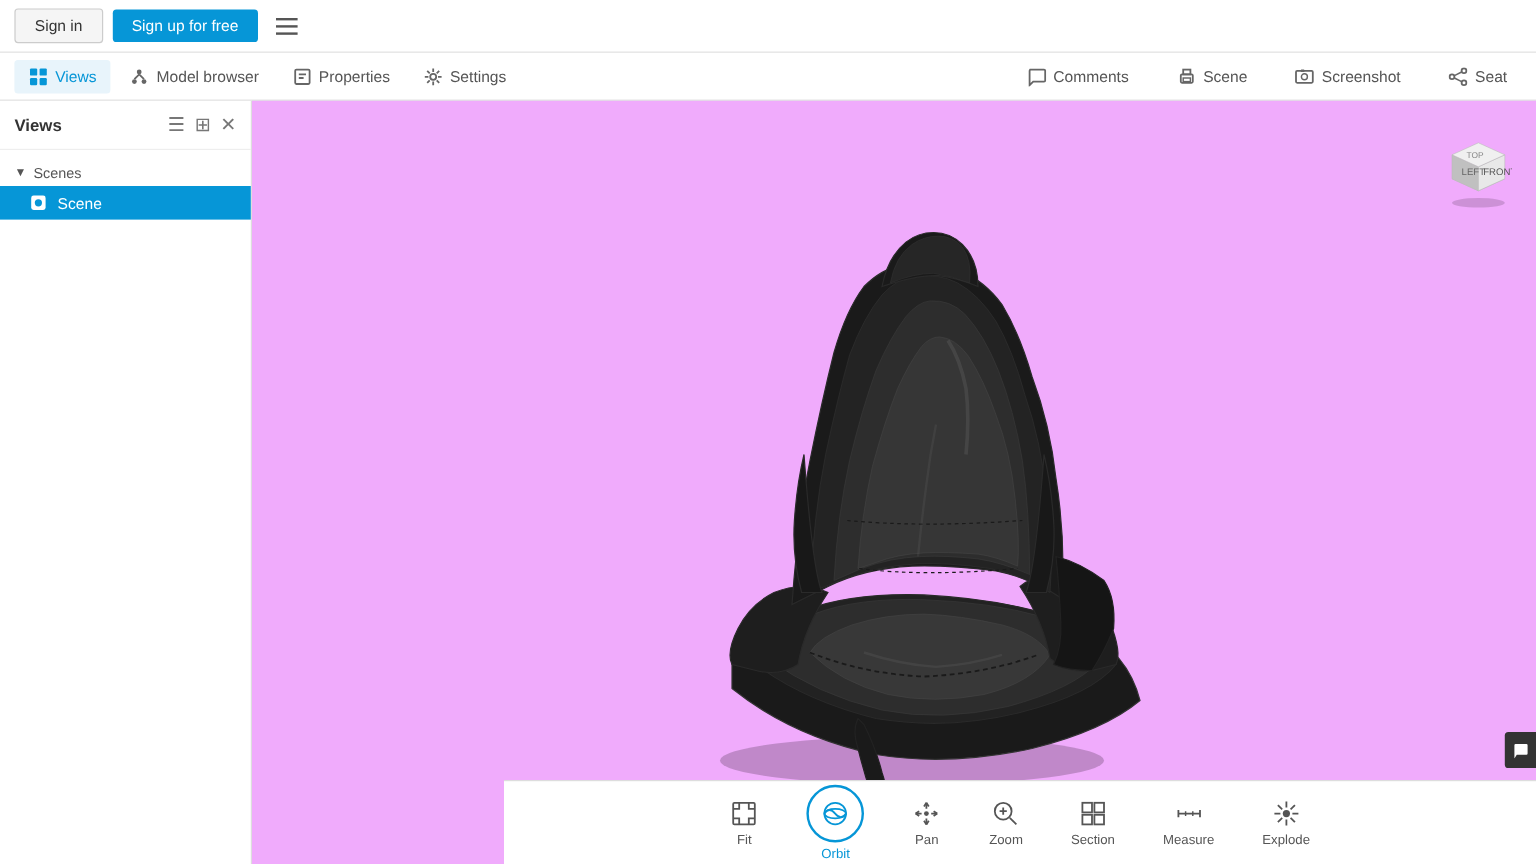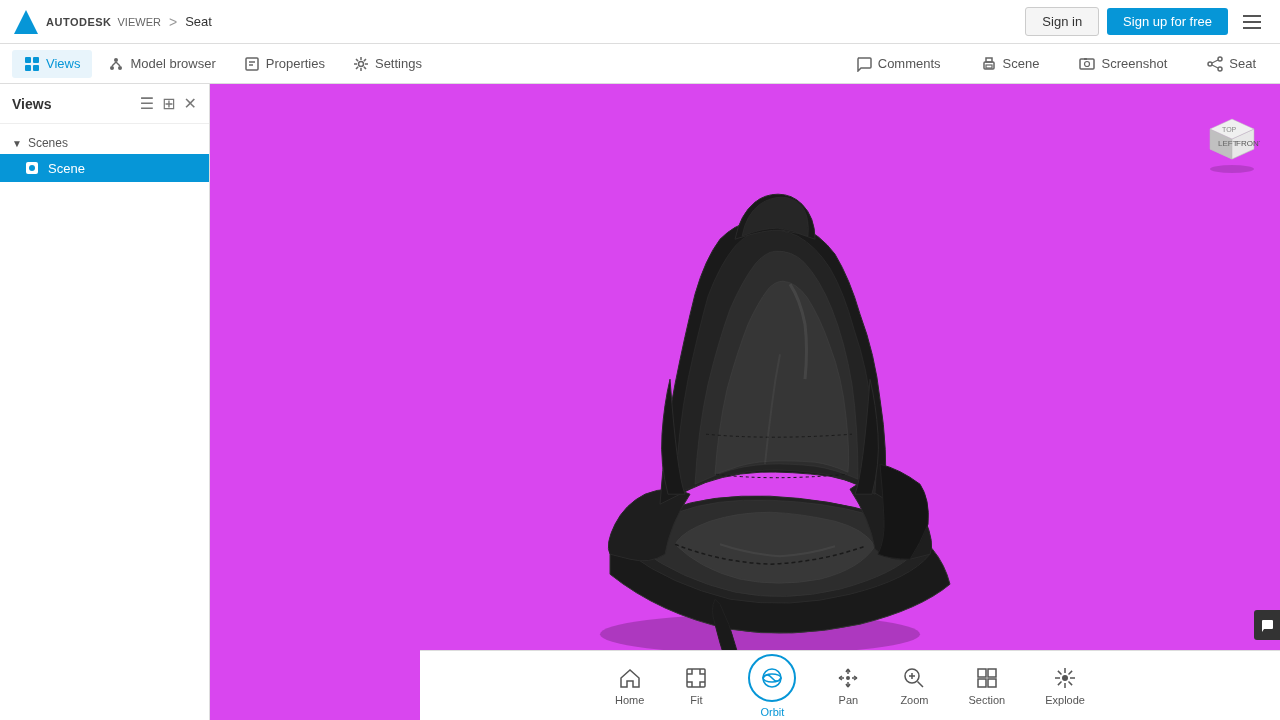--- a/index.html
+++ b/index.html
@@ -72,21 +72,21 @@
     }
     .scenes-label .chevron { font-size: 10px; }
     .scene-item {
       display: flex; align-items: center; gap: 8px;
       padding: 6px 12px 6px 24px; font-size: 13px; cursor: pointer;
     }
     .scene-item.active { background: #0696d7; color: #fff; }
 
     
     .viewport {
-      flex: 1; position: relative; background: #d946ef;
+      flex: 1; position: relative; background: #f0abfc;
       display: flex; align-items: center; justify-content: center;
       overflow: hidden;
     }
 
     
     .seat-container {
       position: absolute; top: 50%; left: 50%;
       transform: translate(-45%, -45%);
     }
 
@@ -121,32 +121,20 @@
     
     .seat-svg { width: 500px; height: 480px; }
 
     
     .cube-svg { width: 70px; height: 70px; }
   </style>
 </head>
 <body>
 
 <nav class="top-nav">
-  <div class="top-nav-left">
-    <div class="autodesk-logo">
-
-      <svg width="28" height="28" viewBox="0 0 28 28">
-        <polygon points="14,2 26,26 2,26" fill="#0696d7"></polygon>
-      </svg>
-      <span class="autodesk-brand">AUTODESK</span>
-      <span class="viewer-text">VIEWER</span>
-    </div>
-    <span class="breadcrumb-sep">&gt;</span>
-    <span class="breadcrumb-item">Seat</span>
-  </div>
   <div class="top-nav-right">
     <button class="btn-signin">Sign in</button>
     <button class="btn-signup">Sign up for free</button>
     <div class="menu-btn">
       <span></span>
       <span></span>
       <span></span>
     </div>
   </div>
 </nav>
@@ -319,26 +307,20 @@
     </div>
 
     <div class="feedback-btn">
       <svg width="14" height="14" viewBox="0 0 14 14">
         <path d="M2 2 h10 a1 1 0 0 1 1 1 v7 a1 1 0 0 1-1 1 H4 L2 14 V3 a1 1 0 0 1 1-1z" fill="white"></path>
       </svg>
     </div>
 
     <div class="bottom-toolbar">
 
-      <div class="tool-item">
-        <svg width="24" height="24" viewBox="0 0 24 24">
-          <path d="M3 12 L12 4 L21 12 V21 H15 V15 H9 V21 H3 Z" fill="none" stroke="#555" stroke-width="1.5"></path>
-        </svg>
-        <span>Home</span>
-      </div>
 
       <div class="tool-item">
         <svg width="24" height="24" viewBox="0 0 24 24">
           <rect x="3" y="3" width="18" height="18" rx="1" fill="none" stroke="#555" stroke-width="1.5"></rect>
           <path d="M8 3 L8 8 L3 8 M16 3 L16 8 L21 8 M8 21 L8 16 L3 16 M16 21 L16 16 L21 16" fill="none" stroke="#555" stroke-width="1.5"></path>
         </svg>
         <span>Fit</span>
       </div>
 
       <div class="tool-item active">
@@ -375,20 +357,30 @@
       <div class="tool-item">
         <svg width="24" height="24" viewBox="0 0 24 24">
           <rect x="3" y="3" width="8" height="8" fill="none" stroke="#555" stroke-width="1.5"></rect>
           <rect x="13" y="3" width="8" height="8" fill="none" stroke="#555" stroke-width="1.5"></rect>
           <rect x="3" y="13" width="8" height="8" fill="none" stroke="#555" stroke-width="1.5"></rect>
           <rect x="13" y="13" width="8" height="8" fill="none" stroke="#555" stroke-width="1.5"></rect>
         </svg>
         <span>Section</span>
       </div>
 
+      <div class="tool-item">
+        <svg width="24" height="24" viewBox="0 0 24 24">
+          <line x1="3" y1="12" x2="21" y2="12" stroke="#555" stroke-width="1.5"></line>
+          <line x1="3" y1="9" x2="3" y2="15" stroke="#555" stroke-width="1.5"></line>
+          <line x1="21" y1="9" x2="21" y2="15" stroke="#555" stroke-width="1.5"></line>
+          <line x1="9" y1="10" x2="9" y2="14" stroke="#555" stroke-width="1.2"></line>
+          <line x1="15" y1="10" x2="15" y2="14" stroke="#555" stroke-width="1.2"></line>
+        </svg>
+        <span>Measure</span>
+      </div>
 
       <div class="tool-item">
         <svg width="24" height="24" viewBox="0 0 24 24">
           <circle cx="12" cy="12" r="3" fill="#555"></circle>
           <line x1="12" y1="2" x2="12" y2="7" stroke="#555" stroke-width="1.5"></line>
           <line x1="12" y1="17" x2="12" y2="22" stroke="#555" stroke-width="1.5"></line>
           <line x1="2" y1="12" x2="7" y2="12" stroke="#555" stroke-width="1.5"></line>
           <line x1="17" y1="12" x2="22" y2="12" stroke="#555" stroke-width="1.5"></line>
           <line x1="4.9" y1="4.9" x2="8.5" y2="8.5" stroke="#555" stroke-width="1.5"></line>
           <line x1="15.5" y1="15.5" x2="19.1" y2="19.1" stroke="#555" stroke-width="1.5"></line>

